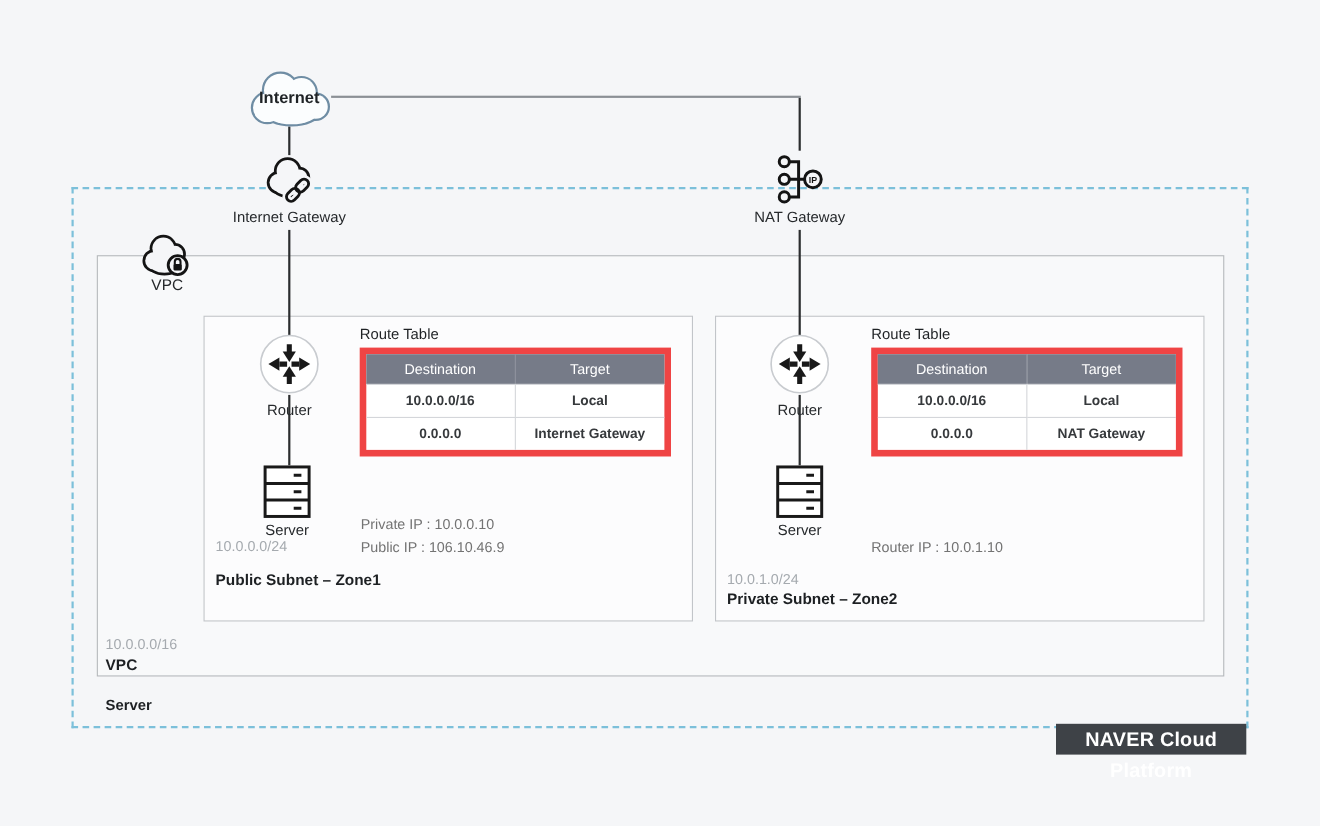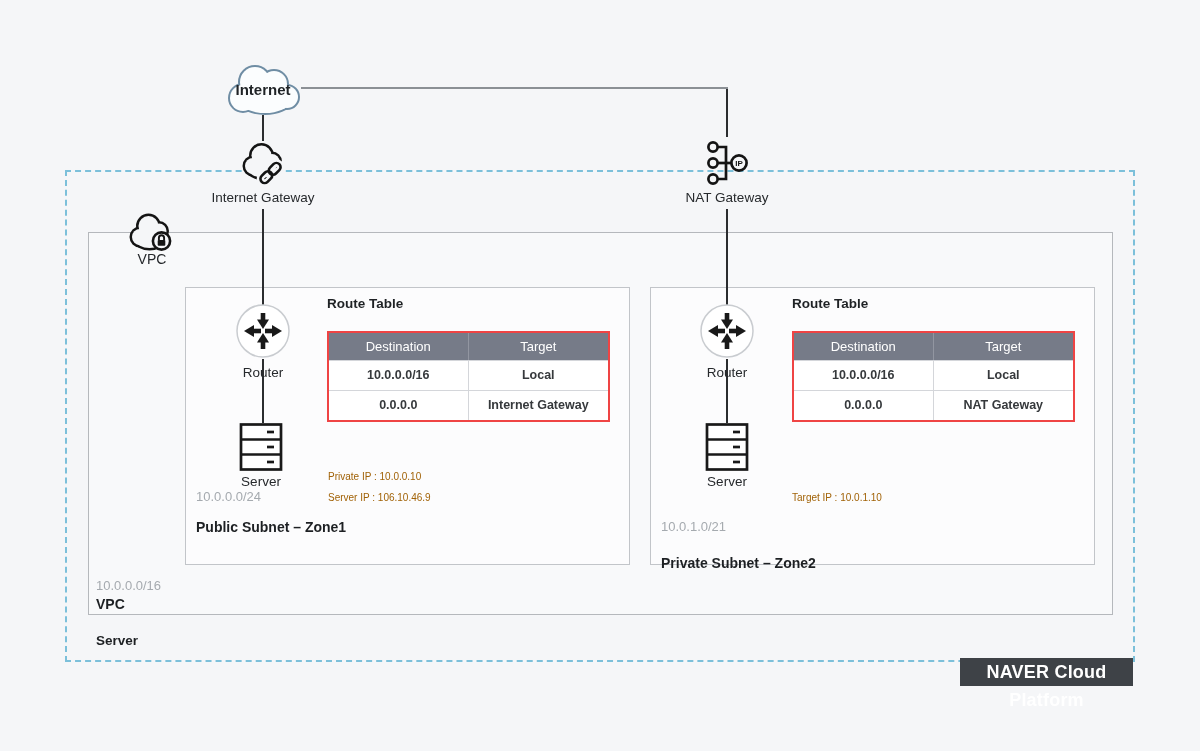--- a/index.html
+++ b/index.html
@@ -18,28 +18,28 @@
   .vline{width:1.6px;background:#2b2d2f;}
   .hline{height:2.4px;background:#8b9095;}
   
   .lbl{font-size:13.5px;font-weight:500;color:#26292c;text-align:center;white-space:nowrap;}
   .lbl-center{transform:translateX(-50%);}
   .internet-text{font-size:15px;font-weight:600;color:#1f2326;text-align:center;}
   .bold-name{font-size:14px;font-weight:700;color:#1d2023;}
   .cidr{font-size:13px;color:#a5aaaf;}
   
   .rt{width:283px;}
-  .rt-title{font-size:13.5px;font-weight:700;color:#1f2225;margin-bottom:20px;}
-  .rt-table{display:grid;grid-template-columns:1fr 1fr;border:2px solid #ef4444;background:#ffffff;}
+  .rt-title{font-size:13.5px;font-weight:400;color:#1f2225;margin-bottom:5px;}
+  .rt-table{display:grid;grid-template-columns:1fr 1fr;border:6px solid #ef4444;background:#ffffff;}
   .rt-cell{text-align:center;white-space:nowrap;}
   .rt-h{background:#767b88;color:#ffffff;font-size:13px;font-weight:400;line-height:27px;}
   .rt-h.first{border-right:1px solid #9296a1;}
   .rt-d{font-size:12.5px;font-weight:600;color:#36393c;line-height:29px;border-top:1px solid #d4d6da;}
   .rt-d.first{border-right:1px solid #d4d6da;}
-  .ip-block{font-size:10px;font-weight:500;color:#a16207;line-height:21px;white-space:nowrap;}
+  .ip-block{font-size:13px;font-weight:500;color:#737373;line-height:21px;white-space:nowrap;}
   
   .badge{left:960px;top:658px;width:173px;height:28px;background:#3e4247;color:#ffffff;
          font-size:18px;font-weight:600;text-align:center;line-height:28px;letter-spacing:.2px;}
   svg{display:block;}
 </style>
 </head>
 <body>
 
 <div class="canvas">
 
@@ -180,21 +180,21 @@
       <div class="rt-cell rt-h">Target</div>
       <div class="rt-cell rt-d first">10.0.0.0/16</div>
       <div class="rt-cell rt-d">Local</div>
       <div class="rt-cell rt-d first">0.0.0.0</div>
       <div class="rt-cell rt-d">Internet Gateway</div>
     </div>
   </div>
 
   <div class="abs ip-block" style="left:328px;top:466px;">
     <div>Private IP : 10.0.0.10</div>
-    <div>Server IP : 106.10.46.9</div>
+    <div>Public IP : 106.10.46.9</div>
   </div>
 
   <div class="abs" style="left:196px;top:489px;">
     <div class="cidr">10.0.0.0/24</div>
     <div class="bold-name" style="margin-top:15px;">Public Subnet – Zone1</div>
   </div>
 
   <div class="abs" style="left:699px;top:303px;width:56px;height:56px;">
     <svg width="56" height="56" viewBox="0 0 56 56">
       <circle cx="28" cy="28" r="26" fill="#ffffff" stroke="#c9ccd0" stroke-width="1.5"></circle>
@@ -234,26 +234,26 @@
       <div class="rt-cell rt-h first">Destination</div>
       <div class="rt-cell rt-h">Target</div>
       <div class="rt-cell rt-d first">10.0.0.0/16</div>
       <div class="rt-cell rt-d">Local</div>
       <div class="rt-cell rt-d first">0.0.0.0</div>
       <div class="rt-cell rt-d">NAT Gateway</div>
     </div>
   </div>
 
   <div class="abs ip-block" style="left:792px;top:487px;">
-    <div>Target IP : 10.0.1.10</div>
+    <div>Router IP : 10.0.1.10</div>
   </div>
 
   <div class="abs" style="left:661px;top:519px;">
-    <div class="cidr">10.0.1.0/21</div>
-    <div class="bold-name" style="margin-top:21px;text-align:right;">Private Subnet – Zone2</div>
+    <div class="cidr">10.0.1.0/24</div>
+    <div class="bold-name" style="margin-top:2px;text-align:right;">Private Subnet – Zone2</div>
   </div>
 
   <div class="abs" style="left:96px;top:578px;">
     <div class="cidr">10.0.0.0/16</div>
     <div class="bold-name" style="margin-top:3px;">VPC</div>
   </div>
 
   <div class="abs" style="left:96px;top:633px;font-size:13.5px;font-weight:700;color:#1d2023;">Server</div>
 
   <div class="abs badge">NAVER Cloud Platform</div>

